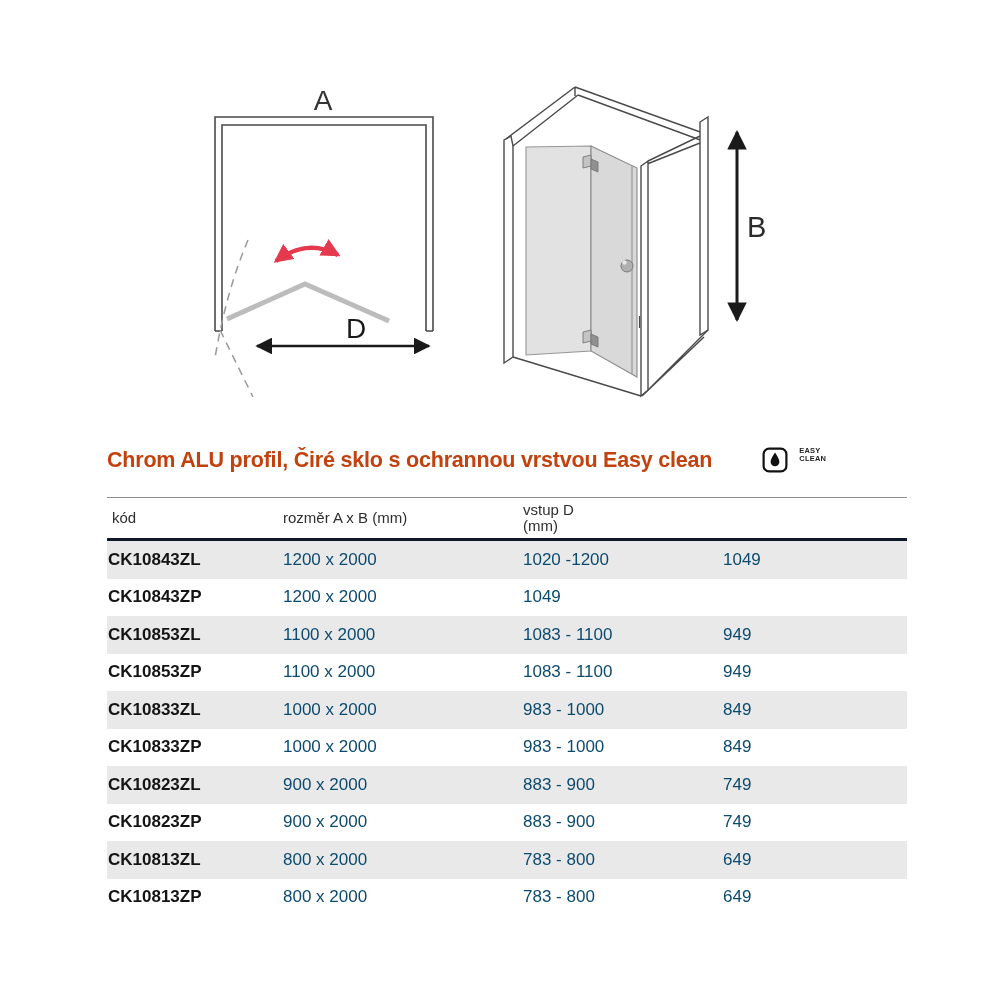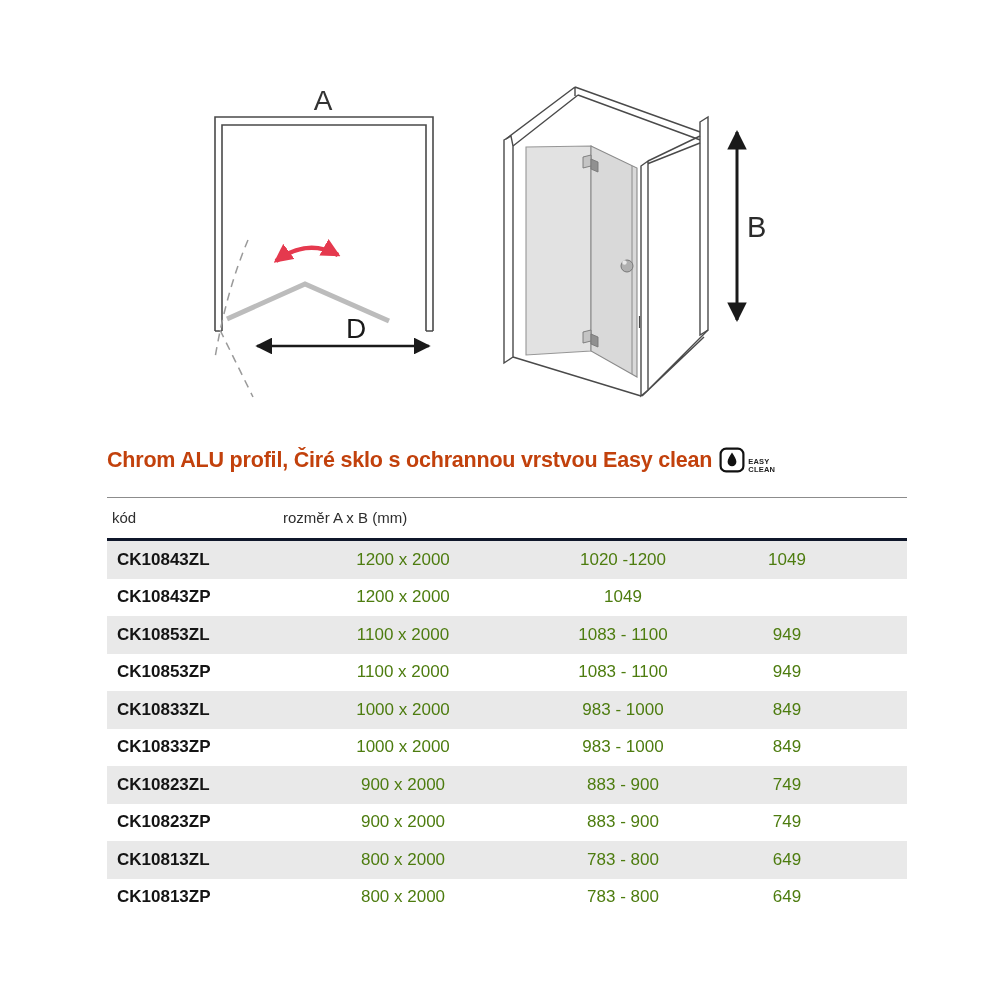--- a/index.html
+++ b/index.html
@@ -9,43 +9,43 @@
   }
   .diagrams{position:absolute;left:0;top:0;width:1000px;height:440px;}
   .title-row{
     position:absolute;left:107px;top:447px;width:810px;
     display:flex;align-items:center;gap:7px;
   }
   .title-row h1{
     margin:0;font-size:21.5px;font-weight:bold;letter-spacing:-0.2px;color:#c2410c;
     white-space:nowrap;
   }
-  .easyclean{display:flex;align-items:flex-end;gap:3px;}
+  .easyclean{display:flex;align-items:flex-start;gap:11px;margin-left:43px;}
   .easyclean svg{display:block;}
   .easyclean .badge-text{
     font-size:7.5px;font-weight:bold;line-height:7.5px;color:#222;letter-spacing:0.2px;
   }
   .spec-table{position:absolute;left:107px;top:497px;width:800px;}
   .thead{
     border-top:1px solid #8c8c8c;border-bottom:3px solid #0f172a;
     height:40px;display:grid;grid-template-columns:22% 30% 25% 16% 7%;
     align-items:center;
   }
   .th{
     font-size:15px;line-height:16px;color:#2e2e2e;text-align:left;
     white-space:pre-line;
   }
   .th.left{text-align:left;padding-left:5px;}
   .row{
     height:37.5px;display:grid;grid-template-columns:22% 30% 25% 16% 7%;
     align-items:center;
   }
   .row.stripe{background:#e9e9e9;}
-  .cell{font-size:17px;color:#4d7c0f;text-align:center;}
-  .cell.code{font-weight:bold;color:#141414;text-align:left;padding-left:10px;font-size:17px;}
+  .cell{font-size:17px;color:#0c4a6e;}
+  .cell.code{font-weight:bold;color:#141414;text-align:left;padding-left:1px;font-size:17px;}
   text.dim-label{font-family:"Liberation Sans",sans-serif;}
 </style>
 </head>
 <body>
 
 <div class="page">
 
   <div class="diagrams">
     <svg width="1000" height="440" viewBox="0 0 1000 440">
       <defs>
@@ -128,20 +128,22 @@
         <span>EASY</span><br>
         <span>CLEAN</span>
       </span>
     </span>
   </div>
 
   <div class="spec-table">
     <div class="thead">
       <div class="th left">kód</div>
       <div class="th">rozměr A x B  (mm)</div>
+      <div class="th">vstup D
+(mm)</div>
       <div class="th"></div>
     </div>
     <div>
         <div class="row stripe">
           <div class="cell code">CK10843ZL</div>
           <div class="cell">1200 x 2000</div>
           <div class="cell">1020 -1200</div>
           <div class="cell">1049</div>
           <div class="cell"></div>
         </div>

